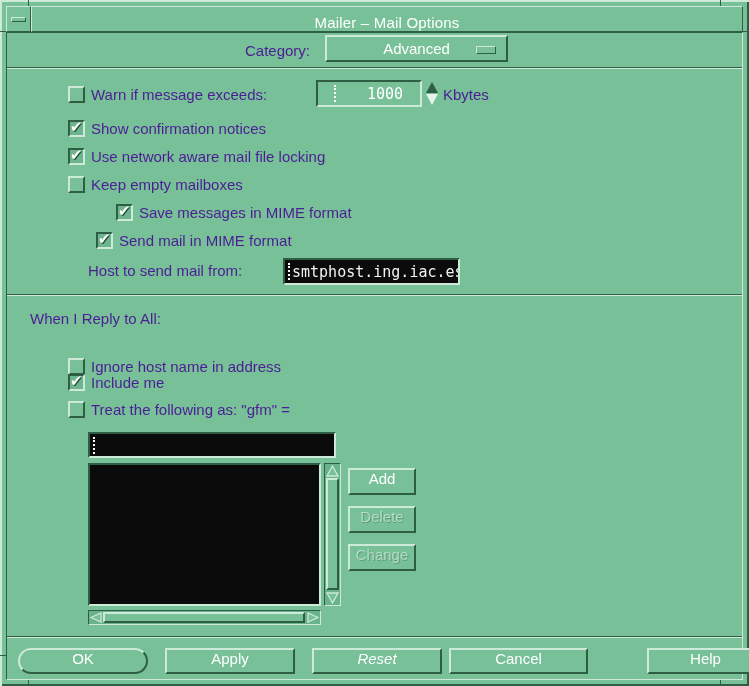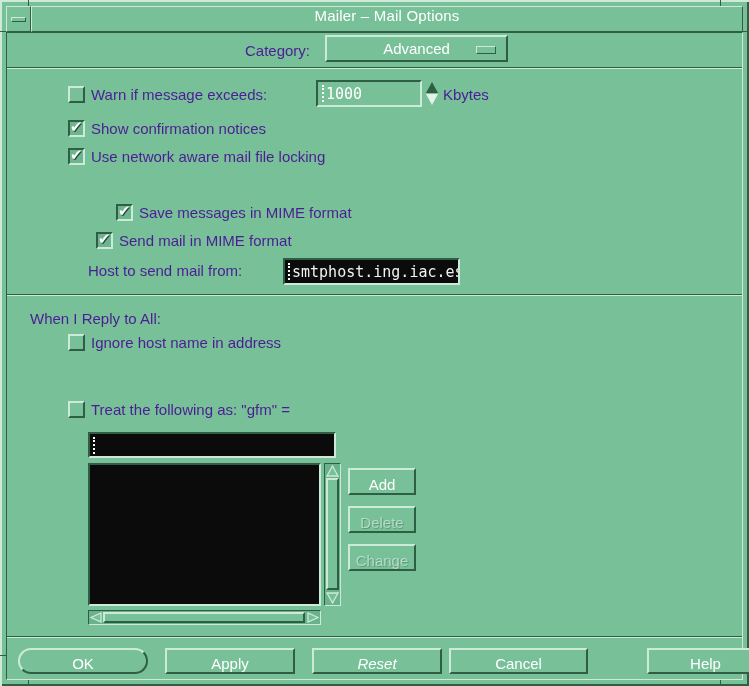--- a/index.html
+++ b/index.html
@@ -30,21 +30,21 @@
     border:1px solid;border-color:var(--lt) var(--dk) var(--dk) var(--lt);
     display:flex;align-items:center;justify-content:center;
   }
   .dash{
     width:15px;height:5px;background:var(--base);
     border:1px solid;border-color:var(--lt) var(--dk) var(--dk) var(--lt);
   }
   .title-area{
     flex:1;height:26px;background:var(--base);
     border:1px solid;border-color:var(--lt) var(--dk) var(--dk) var(--lt);
-    display:flex;align-items:flex-start;justify-content:center;
+    display:flex;align-items:flex-end;justify-content:center;
     font-size:15px;letter-spacing:0.2px;
   }
 
   .client{
     position:relative;height:648px;background:var(--base);
     border:1px solid;border-color:var(--dk) var(--lt) var(--lt) var(--dk);
   }
 
   .abs{position:absolute;}
   .lbl{font-size:15px;color:#4c1d95;white-space:nowrap;}
@@ -80,22 +80,22 @@
     content:"\2714";
     position:absolute;left:0px;top:-4px;font-size:15px;color:#fff;
     text-shadow:1px 1px 0 var(--vdk);
   }
 
   
   .spin-field{
     position:absolute;left:309px;top:47px;width:106px;height:27px;
     background:var(--base);
     border:2px solid;border-color:var(--dk) var(--lt) var(--lt) var(--dk);
-    display:flex;align-items:center;padding-left:4px;overflow:hidden;
-    font-family:"DejaVu Sans Mono",monospace;font-size:15px;color:#fff;
+    display:flex;align-items:center;padding-left:16px;overflow:hidden;
+    font-family:"DejaVu Sans Mono",monospace;font-size:15px;color:#fff;gap:29px;
   }
   .spin-arrows{position:absolute;left:417px;top:47px;width:15px;height:27px;
     display:flex;flex-direction:column;align-items:center;justify-content:center;gap:1px;}
   .tri-up{width:0;height:0;border-left:6px solid transparent;border-right:6px solid transparent;
     border-bottom:11px solid var(--dk);}
   .tri-down{width:0;height:0;border-left:6px solid transparent;border-right:6px solid transparent;
     border-top:11px solid #e4f3ea;}
 
   .cursor{
     display:inline-block;width:3px;height:17px;
@@ -108,21 +108,21 @@
     border:2px solid;border-color:var(--dk) var(--lt) var(--lt) var(--dk);
     display:flex;align-items:center;padding-left:3px;overflow:hidden;
     font-family:"DejaVu Sans Mono",monospace;font-size:15px;color:#f2f2f2;
     white-space:pre;
   }
 
   
   .btn{
     background:var(--base);
     border:2px solid;border-color:var(--lt) var(--dk) var(--dk) var(--lt);
-    color:#fff;font-size:15px;display:flex;align-items:flex-end;justify-content:center;
+    color:#fff;font-size:15px;display:flex;align-items:flex-start;justify-content:center;
     font-family:"Liberation Sans",sans-serif;cursor:default;white-space:nowrap;
   }
   .btn.disabled{color:var(--distext);text-shadow:1px 1px 0 rgba(46,95,69,0.35);}
 
   
   .vscroll{
     position:absolute;left:317px;top:430px;width:17px;height:143px;background:var(--trough);
     border:1px solid;border-color:var(--dk) var(--lt) var(--lt) var(--dk);
   }
   .hscroll{
@@ -187,42 +187,50 @@
     <span class="abs lbl" style="left:436px;top:53px;">Kbytes</span>
 
     <div class="cbrow" style="top:84px;">
       <span class="checkbox checked"></span>
       <span class="lbl">Show confirmation notices</span>
     </div>
     <div class="cbrow" style="top:112px;">
       <span class="checkbox checked"></span>
       <span class="lbl">Use network aware mail file locking</span>
     </div>
+    <div class="cbrow" style="top:140px;">
+      <span class="checkbox"></span>
+      <span class="lbl">Keep empty mailboxes</span>
+    </div>
     <div class="cbrow" style="top:168px;padding-left:48px;">
       <span class="checkbox checked"></span>
       <span class="lbl">Save messages in MIME format</span>
     </div>
     <div class="cbrow" style="top:196px;margin-left:28px;">
       <span class="checkbox checked"></span>
       <span class="lbl">Send mail in MIME format</span>
     </div>
 
     <span class="abs lbl" style="left:81px;top:229px;">Host to send mail from:</span>
     <div class="dark-field abs" style="left:276px;top:225px;width:177px;height:27px;">
       <span class="cursor"></span>
       <span>smtphost.ing.iac.es</span>
     </div>
 
     <div class="sep" style="top:261px;"></div>
 
     <span class="abs lbl" style="left:23px;top:277px;">When I Reply to All:</span>
 
-    <div class="cbrow" style="top:298px;">
+    <div class="cbrow" style="top:322px;">
       <span class="checkbox"></span>
       <span class="lbl">Ignore host name in address</span>
+    </div>
+    <div class="cbrow" style="top:338px;">
+      <span class="checkbox checked"></span>
+      <span class="lbl">Include me</span>
     </div>
     <div class="cbrow" style="top:365px;">
       <span class="checkbox"></span>
       <span class="lbl">Treat the following as: "gfm" =</span>
     </div>
 
     <div class="dark-field abs" style="left:81px;top:399px;width:248px;height:26px;">
       <span class="cursor"></span>
       <span></span>
     </div>

